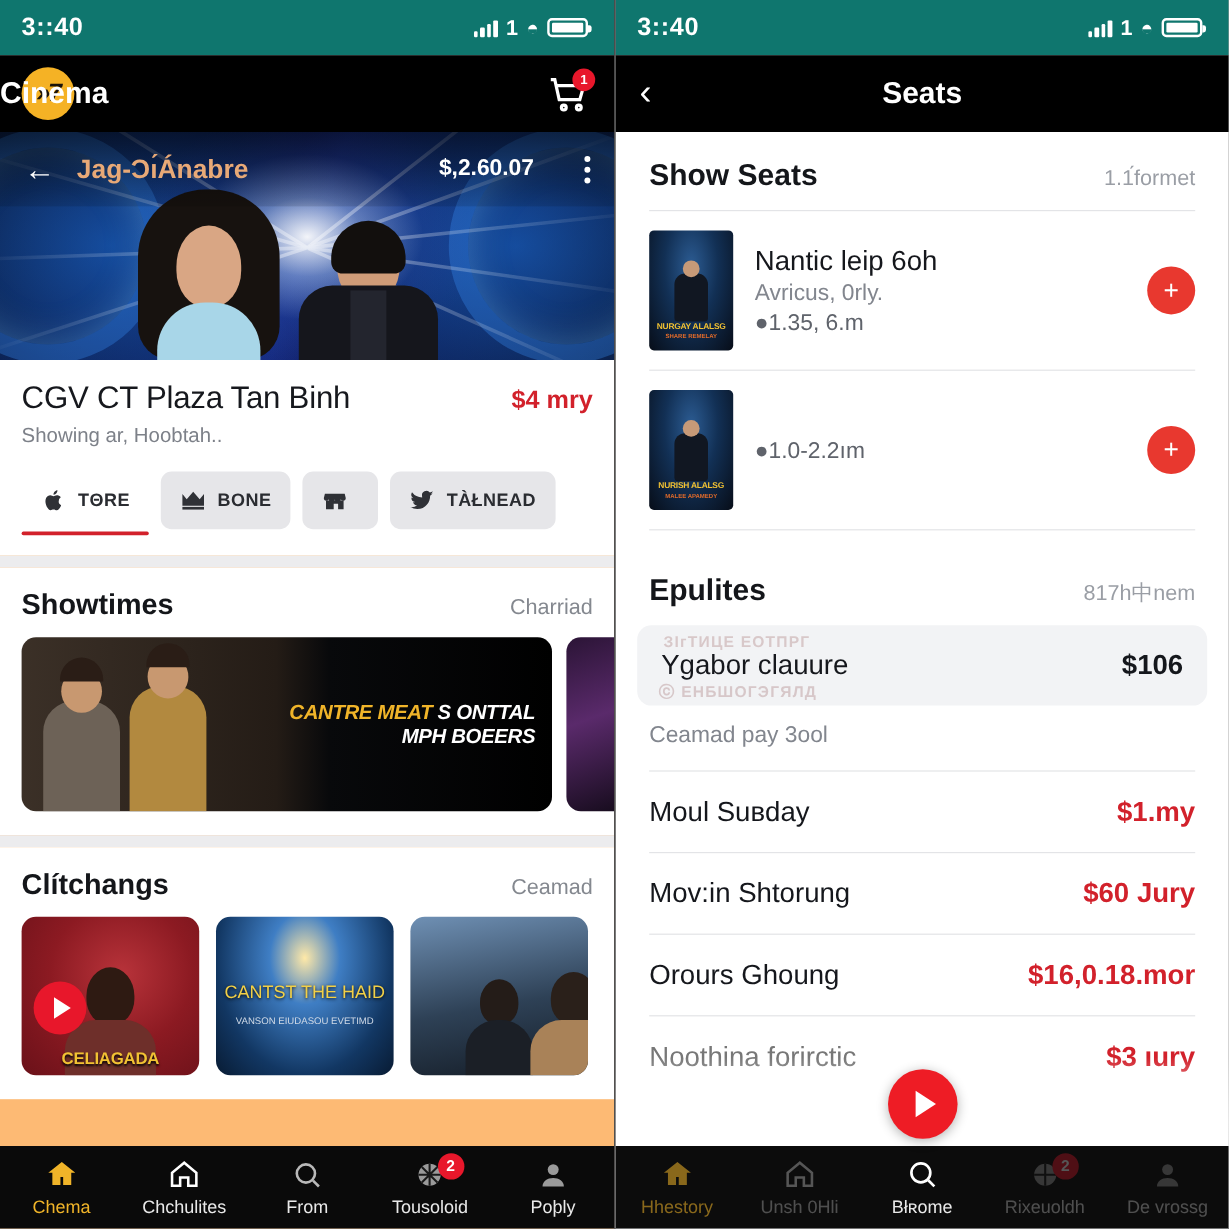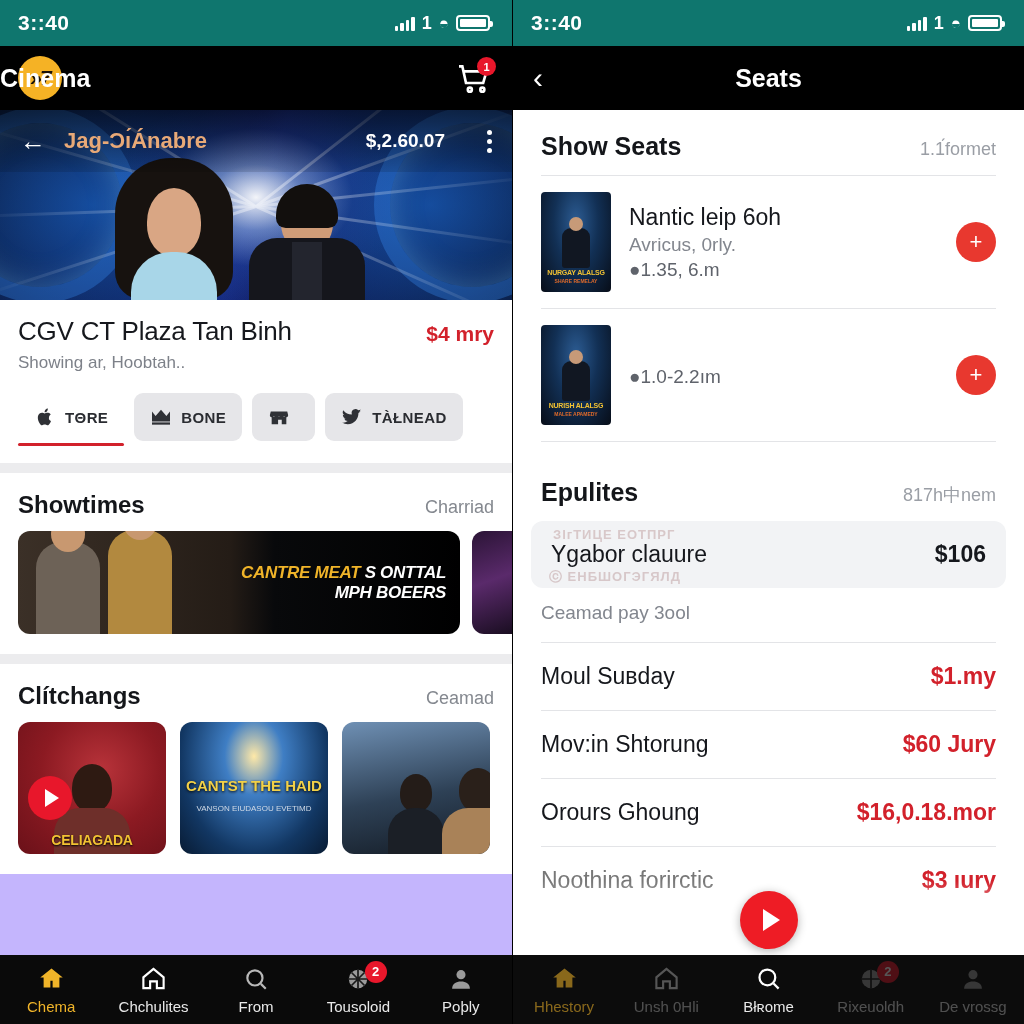--- a/index.html
+++ b/index.html
@@ -105,21 +105,21 @@
     display: flex; align-items: center; padding: 0 20px; gap: 18px;
     background: linear-gradient(180deg, rgba(0,0,0,.55), rgba(0,0,0,.12));
   }
   .ov-back { color:#fff; font-size: 26px; line-height:1; }
   .ov-title { color:#E8A977; font-size: 22px; font-weight: 800; }
   .ov-price { color:#fff; font-size: 19px; font-weight: 600; margin-left: auto; }
   .ov-dots { color:#fff; margin-left: 24px; display:flex; flex-direction:column; gap:4px; }
   .ov-dots i { width:5px; height:5px; border-radius:50%; background:#fff; display:block; }
 
   
-  .scroll-body { height: calc(1024px - 46px - 64px - 190px); overflow: hidden; background:#c4b5fd; }
+  .scroll-body { height: calc(1024px - 46px - 64px - 190px); overflow: hidden; background:#fdba74; }
   .card { background:#fff; padding: 16px 18px 22px; }
   .venue-row { display:flex; align-items:flex-start; }
   .venue-name { font-size: 26px; font-weight: 500; color:#16181d; letter-spacing:-.2px; }
   .venue-price { margin-left:auto; color:#D2212B; font-size: 21px; font-weight: 800; padding-top: 6px; }
   .venue-sub { margin-top: 6px; font-size: 17px; color:#7d8189; }
   .chips { display:flex; gap: 10px; margin-top: 20px; }
   .chip {
     background:#E6E6E9; border-radius: 9px; height: 48px; padding: 0 16px;
     display:flex; align-items:center; gap: 9px; position:relative;
     font-size: 15px; font-weight: 600; color:#2a2c31; letter-spacing:.4px;
@@ -131,21 +131,21 @@
   .chip .gi { width:22px; height:22px; display:flex; align-items:center; justify-content:center; color:#2f3136; }
 
   .sep { height: 10px; background:#ECECEE; }
 
   
   .sec-head { display:flex; align-items:baseline; padding: 18px 18px 12px; }
   .sec-title { font-size: 24px; font-weight: 700; color:#14161a; }
   .sec-action { margin-left:auto; font-size: 18px; color:#84888f; }
   .show-rail { display:flex; gap: 12px; padding: 0 18px 20px; }
   .show-card {
-    flex: 0 0 442px; height: 103px; border-radius: 12px; overflow:hidden; position:relative;
+    flex: 0 0 442px; height: 145px; border-radius: 12px; overflow:hidden; position:relative;
     background: linear-gradient(90deg,#3b3027 0%,#241c16 48%,#08090b 58%,#000 100%);
     text-decoration: underline;
   }
   .show-card.partial { flex: 0 0 60px; background: linear-gradient(160deg,#2b1436,#5a2a6b 45%,#120a18); }
   .sc-people { position:absolute; left:18px; bottom:0; display:flex; gap:8px; align-items:flex-end; }
   .sc-p { width:64px; background:#6d6257; border-radius: 26px 26px 0 0; position:relative; }
   .sc-p::before { content:''; position:absolute; top:-26px; left:50%; transform:translateX(-50%);
     width:34px; height:36px; border-radius:50%; background:#c89870; }
   .sc-p::after { content:''; position:absolute; top:-36px; left:50%; transform:translateX(-50%);
     width:36px; height:20px; border-radius:18px 18px 0 0; background:#2a1d16; }
@@ -159,21 +159,21 @@
   .poster { flex: 0 0 148px; height: 132px; border-radius: 12px; position: relative; overflow:hidden; }
   .poster.p1 { background: radial-gradient(circle at 56% 36%, #b8333a, #8c1a22 50%, #6a1119); }
   .poster.p2 { background: radial-gradient(ellipse at 50% 26%, #ffe9a8 0%, #3f7ec4 28%, #123763 70%, #081b33); }
   .poster.p3 { background: linear-gradient(170deg, #6f90b4 0%, #2e4156 55%, #141c26); }
   .pf { position:absolute; bottom:0; }
   .pf .h { position:absolute; bottom:42px; left:50%; transform:translateX(-50%); width:40px; height:48px; border-radius:50% 50% 45% 45%; }
   .pf .b { position:absolute; bottom:0; left:50%; transform:translateX(-50%); width:76px; height:46px; border-radius:26px 26px 0 0; }
   .p-title { position:absolute; left:0; right:0; bottom:6px; text-align:center;
     font-size: 14px; font-weight: 900; color:#F2C233; letter-spacing:-.2px; text-shadow: 0 1px 2px #000; }
   .p2-title { position:absolute; left:0; right:0; top: 48%; text-align:center; transform: translateY(-50%);
-    font-size: 15px; font-weight: 700; color:#F2D047; text-shadow: 0 1px 3px #000; }
+    font-size: 15px; font-weight: 400; color:#F2D047; text-shadow: 0 1px 3px #000; }
   .p2-sub { position:absolute; left:0; right:0; top: 62%; text-align:center; font-size: 8px; color:#cfd9e6; }
   .play-fab {
     position:absolute; left: 10px; bottom: 34px; width: 44px; height: 44px; border-radius: 50%;
     background:#E8172B; display:flex; align-items:center; justify-content:center; z-index: 5;
   }
   .play-fab::after { content:''; border-left: 14px solid #fff; border-top: 9px solid transparent; border-bottom: 9px solid transparent; margin-left: 4px; }
 
   
   .bottomnav {
     position:absolute; left:0; right:0; bottom:0; height: 69px; background:#0a0a0a;

